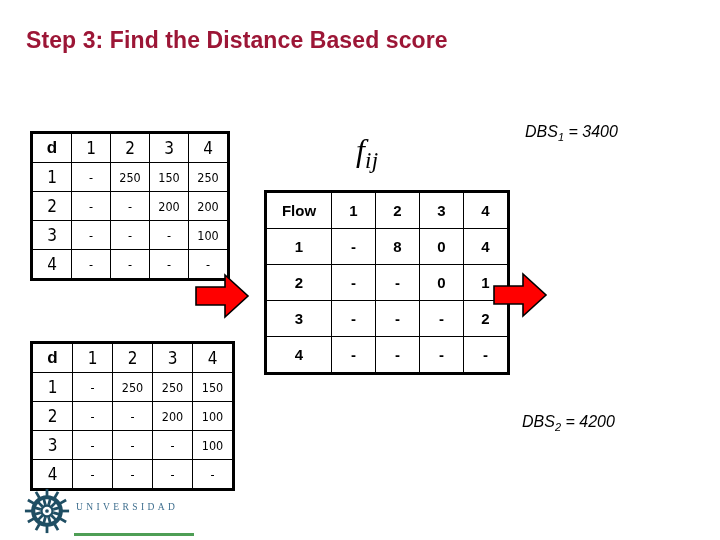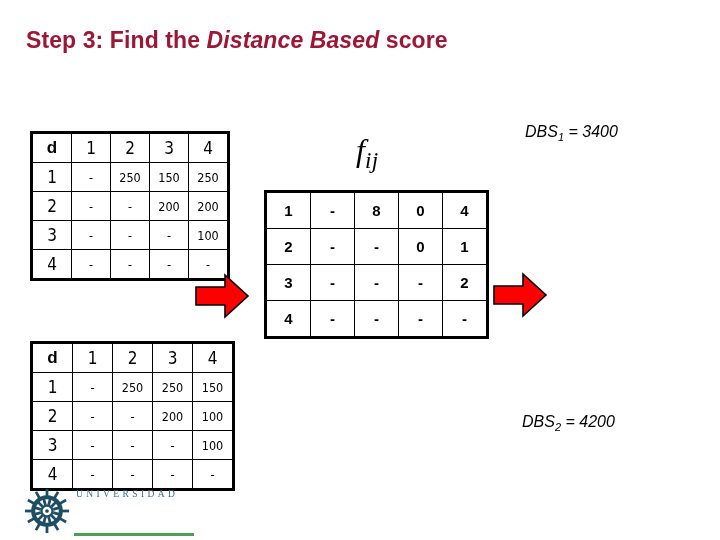--- a/index.html
+++ b/index.html
@@ -22,21 +22,20 @@
     position: absolute;
     left: 26px;
     top: 27px;
     font-size: 23px;
     font-weight: bold;
     color: #9C1636;
     letter-spacing: 0.1px;
     white-space: nowrap;
   }
   .slide-title .ital {
-    font-style: italic;
   }
 
   
   table.matrix {
     border-collapse: collapse;
     position: absolute;
     background: #ffffff;
   }
   table.matrix td {
     border: 1.6px solid #000000;
@@ -143,21 +142,21 @@
   #logo .mark {
     position: absolute;
     left: 0px;
     top: 2px;
     width: 46px;
     height: 46px;
   }
   #logo .wordmark-top {
     position: absolute;
     left: 52px;
-    top: 3px;
+    top: 16px;
     font-family: "Liberation Serif", serif;
     font-size: 9.5px;
     letter-spacing: 3.4px;
     color: #3E6E8E;
     font-weight: 400;
   }
   #logo .wordmark-main {
     position: absolute;
     left: 50px;
     top: 12px;
@@ -258,20 +257,27 @@
     <td class="num">-</td>
     <td class="num">-</td>
     <td class="num">-</td>
     <td class="num">-</td>
   </tr>
 </tbody>
   </table>
 
 <table class="matrix" id="flow-table">
   <tbody>
+      <tr>
+    <td class="corner">Flow</td>
+    <td>1</td>
+    <td>2</td>
+    <td>3</td>
+    <td>4</td>
+  </tr>
   <tr>
     <td>1</td>
     <td>-</td>
     <td>8</td>
     <td>0</td>
     <td>4</td>
   </tr>
   <tr>
     <td>2</td>
     <td>-</td>

